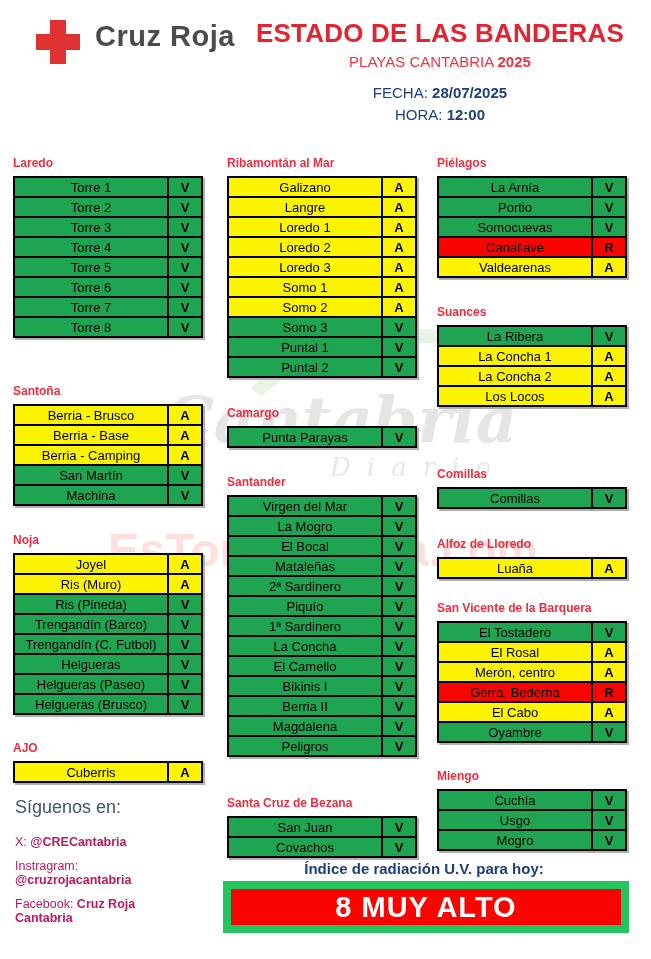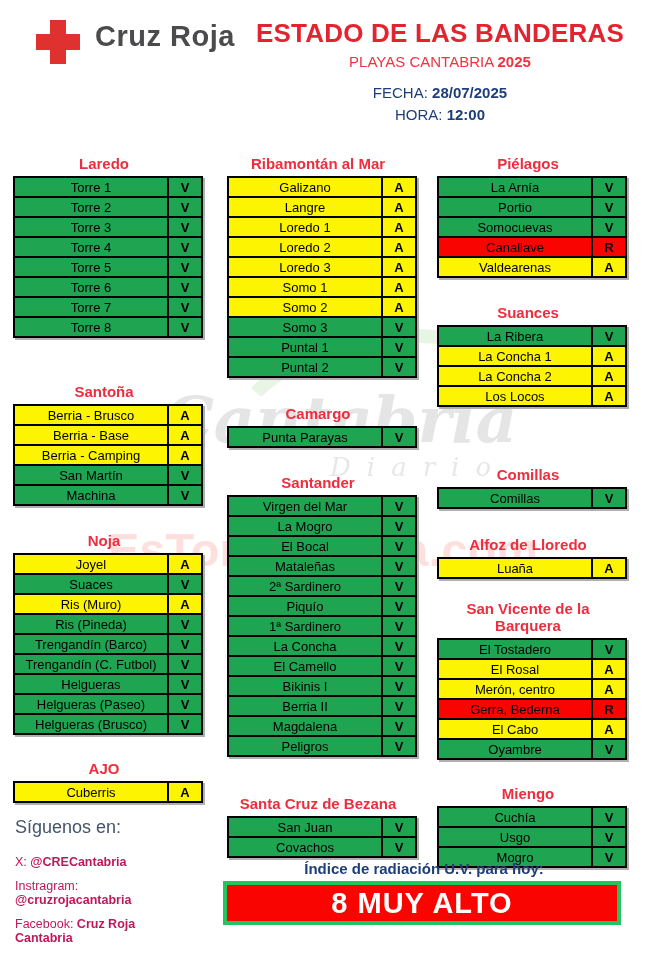--- a/index.html
+++ b/index.html
@@ -32,21 +32,21 @@
   .subtitle{color:#ef3340;font-size:15px;margin-top:4px;}
   .subtitle b{font-weight:bold;}
   .datetime{position:absolute;top:82px;left:235px;width:410px;text-align:center;
             color:#1d3e78;font-size:15px;line-height:1.45;z-index:2;}
   .datetime b{font-weight:bold;}
 
   
   .col{position:absolute;top:150px;width:182px;z-index:1;}
   #col-0{left:13px;} #col-1{left:227px;} #col-2{left:437px;}
 
-  .sec-title{color:#ee2d3e;font-weight:bold;font-size:15px;text-align:center;
+  .sec-title{color:#ee2d3e;font-weight:bold;font-size:12px;
              padding:5px 0 4px;line-height:17px;}
   table.btable{width:100%;border-collapse:collapse;box-shadow:2px 2px 0 #b0b0b0;
                table-layout:fixed;}
   table.btable td{border:2px solid #000;height:18px;text-align:center;padding:0 2px;
                   font-size:13px;overflow:hidden;white-space:nowrap;}
   td.name-cell{width:148px;}
   td.status-cell{width:28px;font-weight:bold;font-size:14px;}
   .st-V{background:#1fa451;}
   .st-A{background:#fcf400;}
   .st-R{background:#fa0400;}
@@ -60,21 +60,21 @@
   
   .social{margin-top:14px;padding-left:2px;}
   .social-heading{font-size:18px;color:#44546a;margin-bottom:17px;}
   .social-line{font-size:12.5px;color:#be185d;margin-top:10px;}
   .social-line .val{font-weight:bold;}
 
   
   .uv-label{position:absolute;top:860px;left:227px;width:394px;text-align:center;
             color:#1d3e78;font-size:15px;font-weight:bold;z-index:2;}
   .uv-banner{position:absolute;top:881px;left:223px;width:390px;height:36px;
-             background:#fa0400;border:4px solid #22c55e;display:flex;align-items:center;
+             background:#fa0400;border:8px solid #22c55e;display:flex;align-items:center;
              justify-content:center;color:#ffffff;font-weight:bold;font-size:29px;
              letter-spacing:1px;z-index:2;}
 </style>
 </head>
 <body>
 
 <div class="page">
 
   <div class="wm wm-arc"></div>
   <div class="wm wm-cantabria">Cantabria</div>
@@ -173,24 +173,20 @@
             </tbody>
           </table>
         </div>
         <div class="section" id="sec-noja">
           <div class="sec-title">Noja</div>
           <table class="btable">
             <tbody>
               <tr>
                 <td class="name-cell st-A">Joyel</td>
                 <td class="status-cell st-A">A</td>
-              </tr>
-              <tr>
-                <td class="name-cell st-V">Suaces</td>
-                <td class="status-cell st-V">V</td>
               </tr>
               <tr>
                 <td class="name-cell st-A">Ris (Muro)</td>
                 <td class="status-cell st-A">A</td>
               </tr>
               <tr>
                 <td class="name-cell st-V">Ris (Pineda)</td>
                 <td class="status-cell st-V">V</td>
               </tr>
               <tr>

